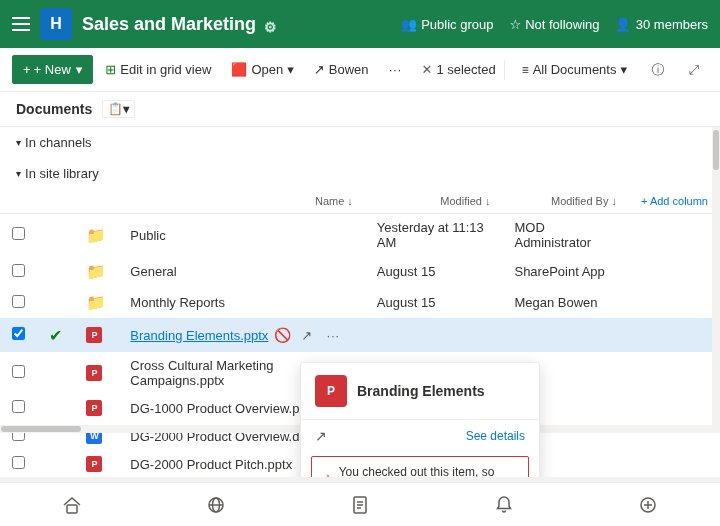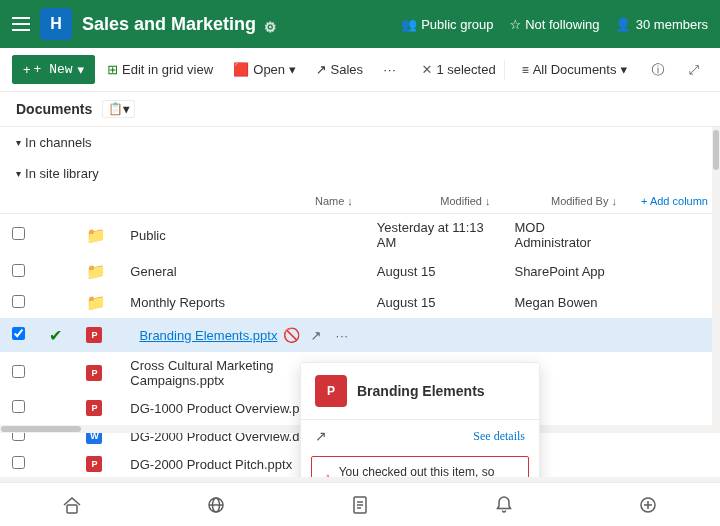--- a/index.html
+++ b/index.html
@@ -71,21 +71,21 @@
 
     
     .file-table { width: 100%; border-collapse: collapse; }
     .file-table th {
       text-align: right; padding: 6px 12px; font-size: 11px;
       color: #605e5c; font-weight: 400; border-bottom: 1px solid #edebe9;
       cursor: pointer; white-space: nowrap;
     }
     .file-table td { padding: 6px 12px; font-size: 13px; color: #323130; vertical-align: middle; }
     .file-table tr.selected-row { background: #deecf9; }
-    .file-name { display: flex; align-items: center; gap: 6px; justify-content: flex-end; }
+    .file-name { display: flex; align-items: center; gap: 6px; }
     .folder-icon { color: #f0a500; font-size: 16px; }
     .pptx-icon { width: 16px; height: 16px; background: #d13438; border-radius: 2px; color: white; font-size: 9px; display: flex; align-items: center; justify-content: center; font-weight: bold; }
     .docx-icon { width: 16px; height: 16px; background: #1a73e8; border-radius: 2px; color: white; font-size: 9px; display: flex; align-items: center; justify-content: center; font-weight: bold; }
     .green-check { color: #107c10; font-size: 16px; }
     .inline-actions { display: flex; align-items: center; gap: 4px; }
     .inline-action-btn { width: 22px; height: 22px; display: flex; align-items: center; justify-content: center; cursor: pointer; border-radius: 2px; color: #605e5c; font-size: 13px; }
     .cancel-icon { color: #d13438; font-size: 14px; cursor: pointer; }
 
     
     .popup-overlay {
@@ -108,21 +108,21 @@
     .popup-pptx-icon {
       width: 32px; height: 32px; background: #d13438; border-radius: 4px;
       color: white; font-size: 12px; display: flex; align-items: center; justify-content: center; font-weight: bold;
     }
     .popup-title { font-size: 14px; font-weight: 600; color: #323130; }
     .popup-divider { height: 1px; background: #edebe9; }
     .popup-actions {
       padding: 8px 14px;
       display: flex; align-items: center; justify-content: flex-end;
     }
-    .see-details-link { color: #0078d4; font-size: 12px; cursor: pointer; text-decoration: none; font-family: Liberation Serif, serif; }
+    .see-details-link { color: #0078d4; font-size: 12px; cursor: pointer; text-decoration: none; }
     .popup-warning {
       border: 1px solid #d13438;
       border-radius: 2px;
       margin: 4px 10px 10px 10px;
       padding: 8px 10px;
       display: flex; flex-direction: column; gap: 4px;
     }
     .warning-line { display: flex; align-items: center; gap: 5px; font-size: 12px; color: #323130; }
     .warning-icon { color: #d13438; font-size: 13px; }
 
@@ -185,35 +185,35 @@
     <div class="top-bar-action">
       <span>👤</span>
       <span>30 members</span>
     </div>
   </div>
 </div>
 
 <div class="command-bar">
   <button class="cmd-btn new-btn">
     <span>+</span>
-    <span style="margin-left:-2px;font-family:Liberation Mono, monospace;">+ New</span>
+    <span style="margin-left:-2px;">+ New</span>
     <span>▾</span>
   </button>
   <button class="cmd-btn" style="border:none;background:none;display:flex;align-items:center;gap:4px;padding:6px 8px;">
     <span style="color:#107c10;">⊞</span>
     <span>Edit in grid view</span>
   </button>
   <button class="cmd-btn" style="border:none;background:none;display:flex;align-items:center;gap:4px;padding:6px 8px;">
     <span style="color:#d13438;">🟥</span>
     <span>Open</span>
     <span>▾</span>
   </button>
   <button class="cmd-btn" style="border:none;background:none;display:flex;align-items:center;gap:4px;padding:6px 8px;">
     <span>↗</span>
-    <span>Sales</span>
+    <span>Bowen</span>
   </button>
   <button class="cmd-btn" style="border:none;background:none;padding:6px 8px;">
     <span>···</span>
   </button>
   <div class="cmd-right">
     <div class="selected-badge">
       <span style="cursor:pointer;color:#605e5c;">✕</span>
       <span>1 selected</span>
     </div>
     <div style="width:1px;height:20px;background:#edebe9;"></div>

